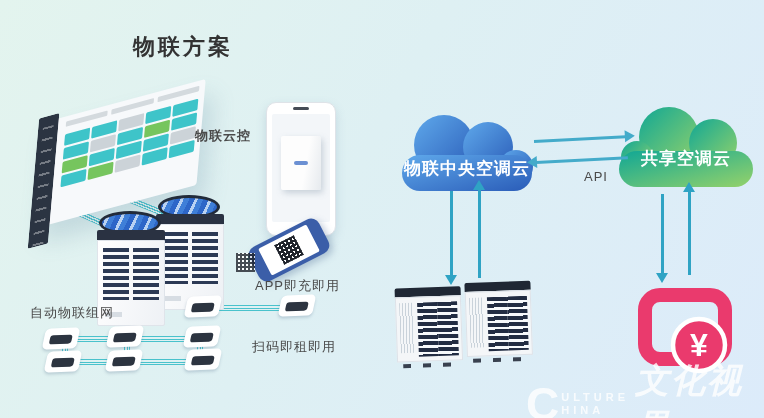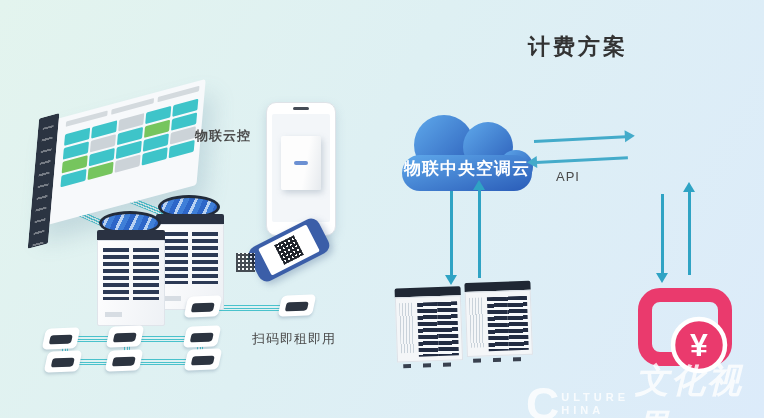--- a/index.html
+++ b/index.html
@@ -108,21 +108,21 @@
   .watermark{position:absolute;left:526px;top:358px;width:238px;display:flex;align-items:center;color:#fff;opacity:.82;}
   .wm-c{font-size:46px;font-weight:700;line-height:44px;}
   .wm-stack{display:flex;flex-direction:column;font-size:11px;font-weight:700;letter-spacing:4px;line-height:13px;margin:0 6px 0 2px;}
   .wm-cjk{font-size:34px;font-weight:700;font-style:italic;letter-spacing:2px;}
 </style>
 </head>
 <body>
 
 <div class="stage">
 
-  <div class="sec-title" style="left:528px;top:32px;">计费方案</div>
+  <div class="sec-title" style="left:133px;top:32px;">物联方案</div>
 
   <div class="pipe-h" style="left:128px;top:196px;width:66px;transform:rotate(22deg);"></div>
   <div class="pipe-h" style="left:70px;top:206px;width:56px;transform:rotate(24deg);"></div>
   <div class="pipe-v" style="left:196px;top:248px;height:52px;"></div>
   <div class="pipe-h" style="left:216px;top:305px;width:66px;"></div>
   <div class="pipe-v" style="left:126px;top:314px;height:16px;"></div>
   <div class="pipe-h" style="left:62px;top:336px;width:138px;"></div>
   <div class="pipe-h" style="left:62px;top:359px;width:136px;"></div>
   <div class="pipe-v" style="left:62px;top:340px;height:16px;"></div>
   <div class="pipe-v" style="left:124px;top:340px;height:16px;"></div>
@@ -216,44 +216,63 @@
     <div class="dot"></div>
   </div>
 
   <div class="qrphone">
     <div class="qscreen">
       <div class="qr on-phone"></div>
     </div>
   </div>
   <div class="qr small"></div>
 
-  <div class="lbl" style="left:252px;top:330px;font-family:Liberation Mono, monospace;">扫码即租即用</div>
+  <div class="lbl" style="left:255px;top:277px;">APP即充即用</div>
+  <div class="lbl" style="left:30px;top:304px;">自动物联组网</div>
+  <div class="lbl" style="left:252px;top:338px;font-family:Liberation Mono, monospace;">扫码即租即用</div>
 
   <div class="cloud" style="left:396px;top:111px;width:142px;height:82px;">
     <svg width="142" height="82" viewBox="0 0 142 82">
       <defs>
           <linearGradient id="gb" x1="0" y1="0" x2="1" y2="1">
         <stop offset="0" stop-color="#5FA9EB"></stop>
             <stop offset="1" stop-color="#2A5CB8"></stop>
           </linearGradient>
         </defs>
       <g fill="url(#gb)">
         <circle cx="48" cy="34" r="30"></circle>
           <circle cx="92" cy="36" r="25"></circle>
         <circle cx="120" cy="56" r="17"></circle>
           <rect x="6" y="44" width="130" height="36" rx="18"></rect>
       </g>
     </svg>
     <div class="cloud-label" style="top:46px;">物联中央空调云</div>
   </div>
 
+  <div class="cloud" style="left:615px;top:103px;width:142px;height:86px;">
+    <svg width="142" height="86" viewBox="0 0 142 86">
+      <defs>
+          <linearGradient id="gg" x1="0" y1="0" x2="1" y2="1">
+        <stop offset="0" stop-color="#10A795"></stop>
+            <stop offset="1" stop-color="#95D26A"></stop>
+          </linearGradient>
+        </defs>
+      <g fill="url(#gg)">
+        <circle cx="54" cy="34" r="30"></circle>
+          <circle cx="98" cy="40" r="24"></circle>
+        <circle cx="22" cy="54" r="16"></circle>
+          <rect x="4" y="48" width="134" height="36" rx="18"></rect>
+      </g>
+    </svg>
+    <div class="cloud-label" style="top:44px;">共享空调云</div>
+  </div>
 
   <div class="arrow-h right" style="left:534px;top:140px;width:92px;transform:rotate(-3deg);"></div>
   <div class="arrow-h left" style="left:536px;top:161px;width:92px;transform:rotate(-3deg);"></div>
-  <div class="lbl" style="left:556px;top:169px;">API</div>
+  <div class="lbl" style="left:584px;top:169px;">API</div>
 
   <div class="varrow down" style="left:450px;top:191px;height:85px;"></div>
   <div class="varrow up" style="left:478px;top:189px;height:89px;"></div>
   <div class="varrow down" style="left:661px;top:194px;height:80px;"></div>
   <div class="varrow up" style="left:688px;top:191px;height:84px;"></div>
 
   <div class="bunits">
     <div class="bmod" style="left:0;">
       <div class="btop"></div>
       <div class="bbody">

